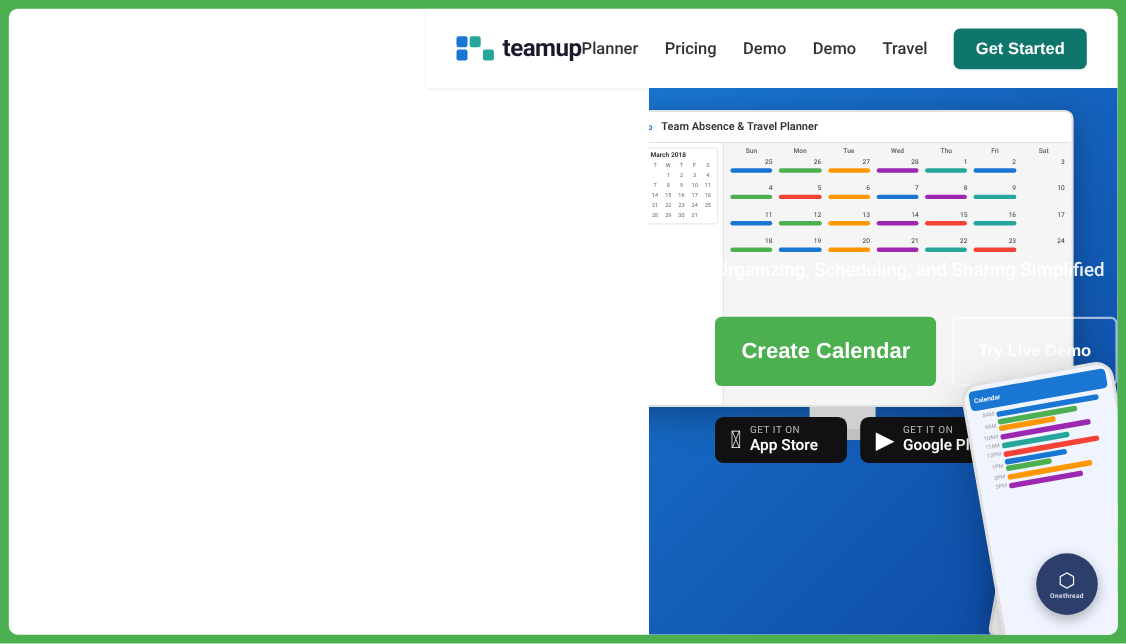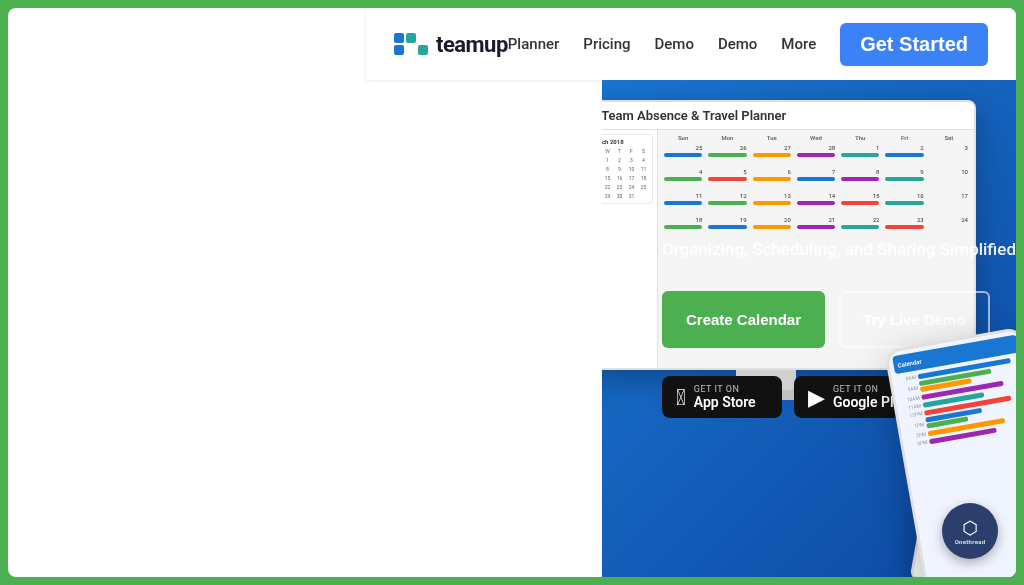--- a/index.html
+++ b/index.html
@@ -60,26 +60,26 @@
       align-items: center;
       gap: 24px;
     }
     .nav-link {
       font-size: 15px;
       color: #333;
       text-decoration: none;
       font-weight: 500;
     }
     .btn-get-started {
-      background: #3b82f6;
+      background: #0f766e;
       color: white;
       border: none;
       padding: 10px 20px;
       border-radius: 6px;
-      font-size: 20px;
+      font-size: 15px;
       font-weight: 600;
       cursor: pointer;
     }
     
     .hero {
       flex: 1;
       background: linear-gradient(135deg, #1976D2 0%, #1565C0 40%, #0D47A1 100%);
       position: relative;
       display: flex;
       align-items: center;
@@ -108,21 +108,21 @@
       display: flex;
       gap: 14px;
       margin-bottom: 28px;
     }
     .btn-create {
       background: #4CAF50;
       color: white;
       border: none;
       padding: 20px 24px;
       border-radius: 6px;
-      font-size: 15px;
+      font-size: 20px;
       font-weight: 600;
       cursor: pointer;
     }
     .btn-demo {
       background: transparent;
       color: white;
       border: 2px solid rgba(255,255,255,0.6);
       padding: 10px 22px;
       border-radius: 6px;
       font-size: 15px;
@@ -193,21 +193,21 @@
       align-items: center;
       padding: 0 8px;
       gap: 8px;
     }
     .screen-topbar-logo {
       font-size: 8px;
       font-weight: 700;
       color: #1976D2;
     }
     .screen-topbar-title {
-      font-size: 13px;
+      font-size: 10px;
       color: #333;
       font-weight: 600;
     }
     .screen-body {
       display: grid;
       grid-template-columns: 100px 1fr;
     }
     .screen-sidebar {
       background: white;
       border-right: 1px solid #e0e0e0;
@@ -437,21 +437,21 @@
         <div class="logo-dot empty"></div>
         <div class="logo-dot teal"></div>
       </div>
       <span class="logo-text">teamup</span>
     </div>
     <div class="nav-links">
       <a class="nav-link" href="#">Planner</a>
       <a class="nav-link" href="#">Pricing</a>
       <a class="nav-link" href="#">Demo</a>
       <a class="nav-link" href="#">Demo</a>
-      <a class="nav-link" href="#">More</a>
+      <a class="nav-link" href="#">Travel</a>
       <button class="btn-get-started">Get Started</button>
     </div>
   </nav>
 
   <div class="hero">
     <div class="hero-content">
       <p class="hero-subtitle">Organizing, Scheduling, and Sharing Simplified</p>
       <div class="hero-buttons">
         <button class="btn-create">Create Calendar</button>
         <button class="btn-demo">Try Live Demo</button>

